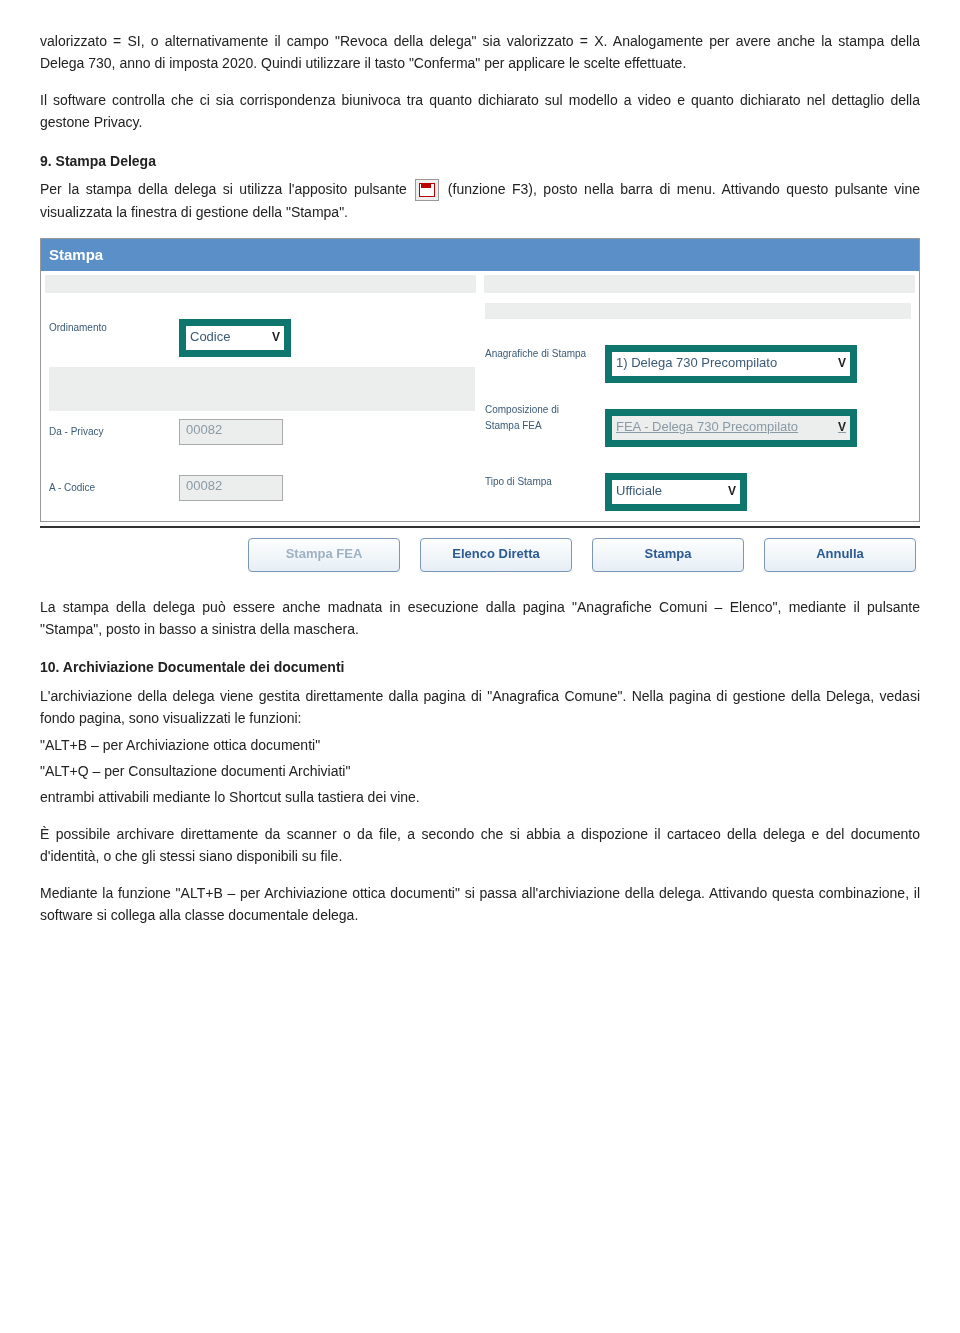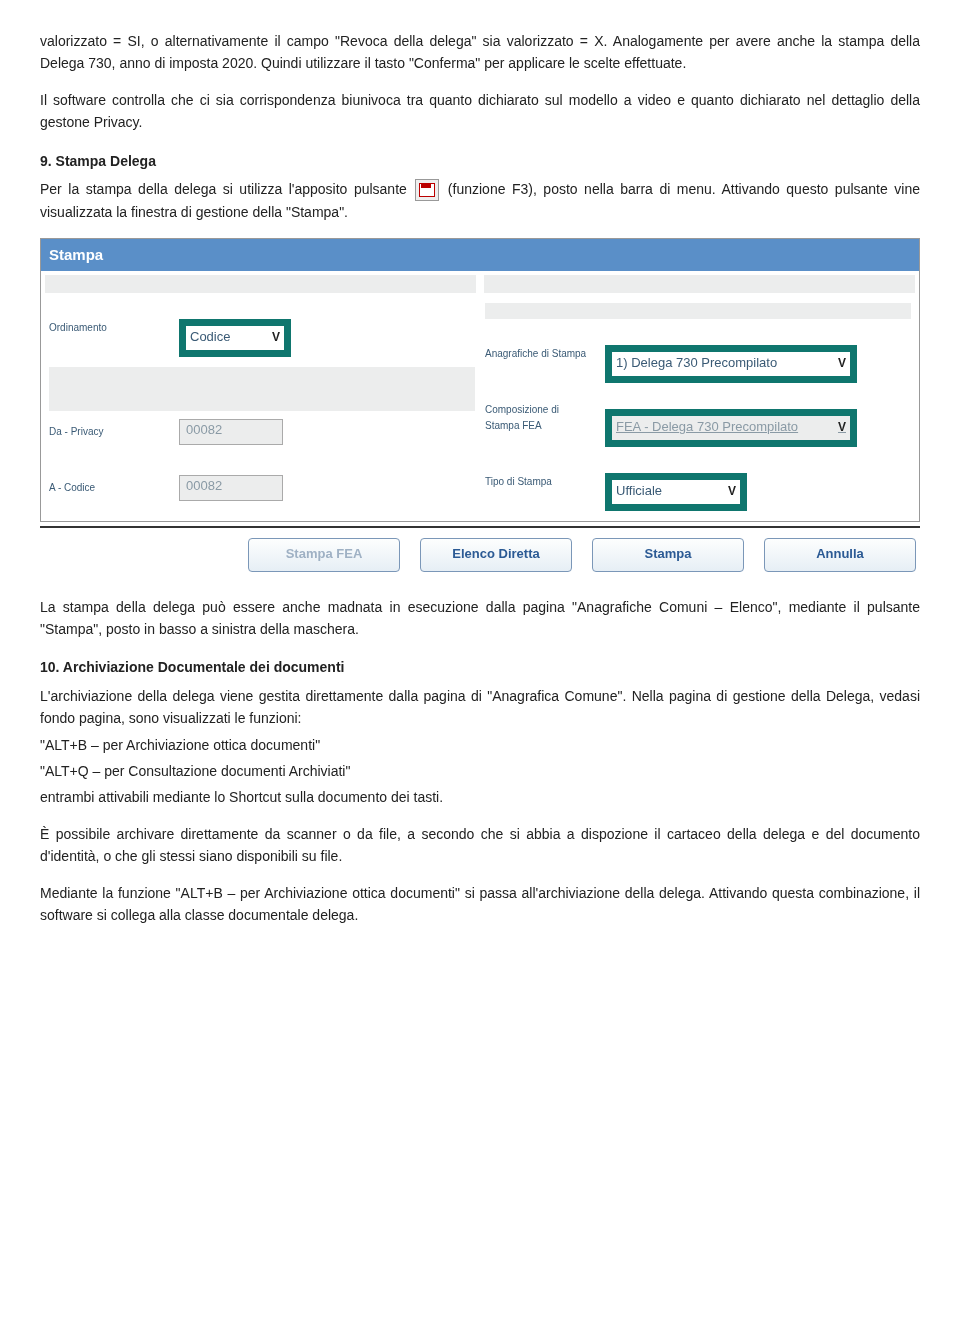--- a/index.html
+++ b/index.html
@@ -264,15 +264,15 @@
   <span class="btn">Stampa</span>
   <span class="btn">Annulla</span>
 </div>
 
 <div class="para" style="margin-top:18px">La stampa della delega può essere anche madnata in esecuzione dalla pagina "Anagrafiche Comuni – Elenco", mediante il pulsante "Stampa", posto in basso a sinistra della maschera.</div>
 
 <div class="section-title">10. Archiviazione Documentale dei documenti</div>
 <div class="para" style="margin-bottom:4px">L'archiviazione della delega viene gestita direttamente dalla pagina di "Anagrafica Comune". Nella pagina di gestione della Delega, vedasi fondo pagina, sono visualizzati le funzioni:</div>
 <div class="para" style="margin-bottom:4px"> "ALT+B – per Archiviazione ottica documenti"</div>
 <div class="para" style="margin-bottom:4px">"ALT+Q – per Consultazione documenti Archiviati"</div>
-<div class="para">entrambi attivabili mediante lo Shortcut sulla documento dei tasti.</div>
+<div class="para">entrambi attivabili mediante lo Shortcut sulla tastiera dei vine.</div>
 <div class="para">È possibile archivare direttamente da scanner o da file, a secondo che si abbia a dispozione il cartaceo della delega e del documento d'identità, o che gli stessi siano disponibili su file.</div>
 <div class="para">Mediante la funzione "ALT+B – per Archiviazione ottica documenti" si passa all'archiviazione della delega. Attivando questa combinazione, il software si collega alla classe documentale delega.</div>
 
 </body></html>

